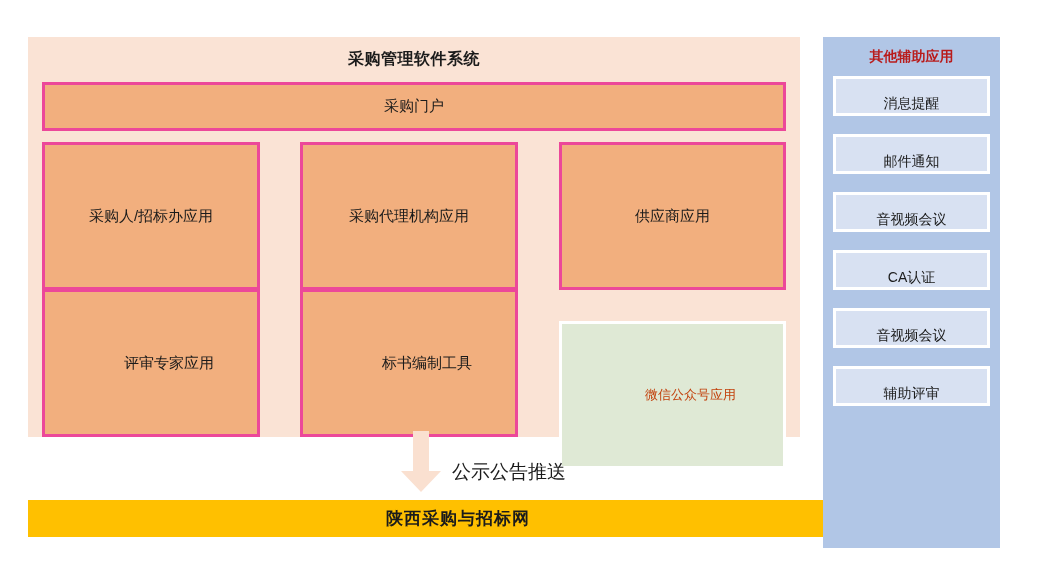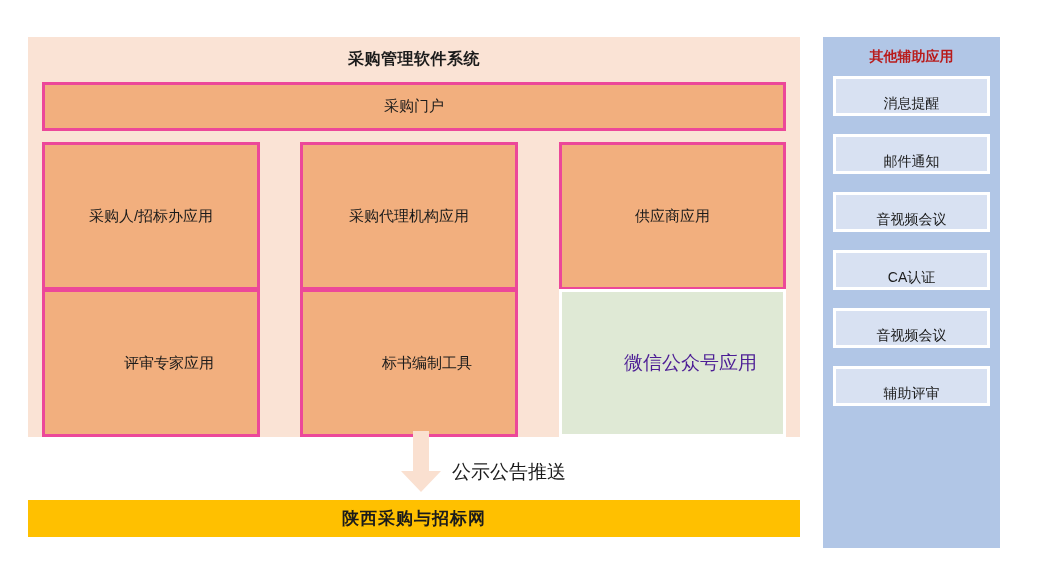--- a/index.html
+++ b/index.html
@@ -49,22 +49,23 @@
     font-size: 15px;
   }
   .green-box {
     position: absolute;
     background: #DFE9D5;
     border: 3px solid #ffffff;
     box-sizing: border-box;
     display: flex;
     align-items: center;
     justify-content: center;
-    color: #4c1d95;
-    font-size: 19px;
+    color: #c2410c;
+    font-size: 13px;
+    margin-top: 32px;
   }
 
   #portal-bar {
     left: 14px;
     top: 45px;
     width: 744px;
     height: 49px;
     font-size: 15px;
   }
 
@@ -101,20 +102,21 @@
     width: 772px;
     height: 37px;
     background: #FFC000;
     display: flex;
     align-items: center;
     justify-content: center;
     font-size: 17px;
     font-weight: bold;
     color: #1b1b1b;
     letter-spacing: 1px;
+    padding-left: 44px;
   }
 
   
   #aux-panel {
     position: absolute;
     left: 823px;
     top: 37px;
     width: 177px;
     height: 511px;
     background: #B1C6E6;

